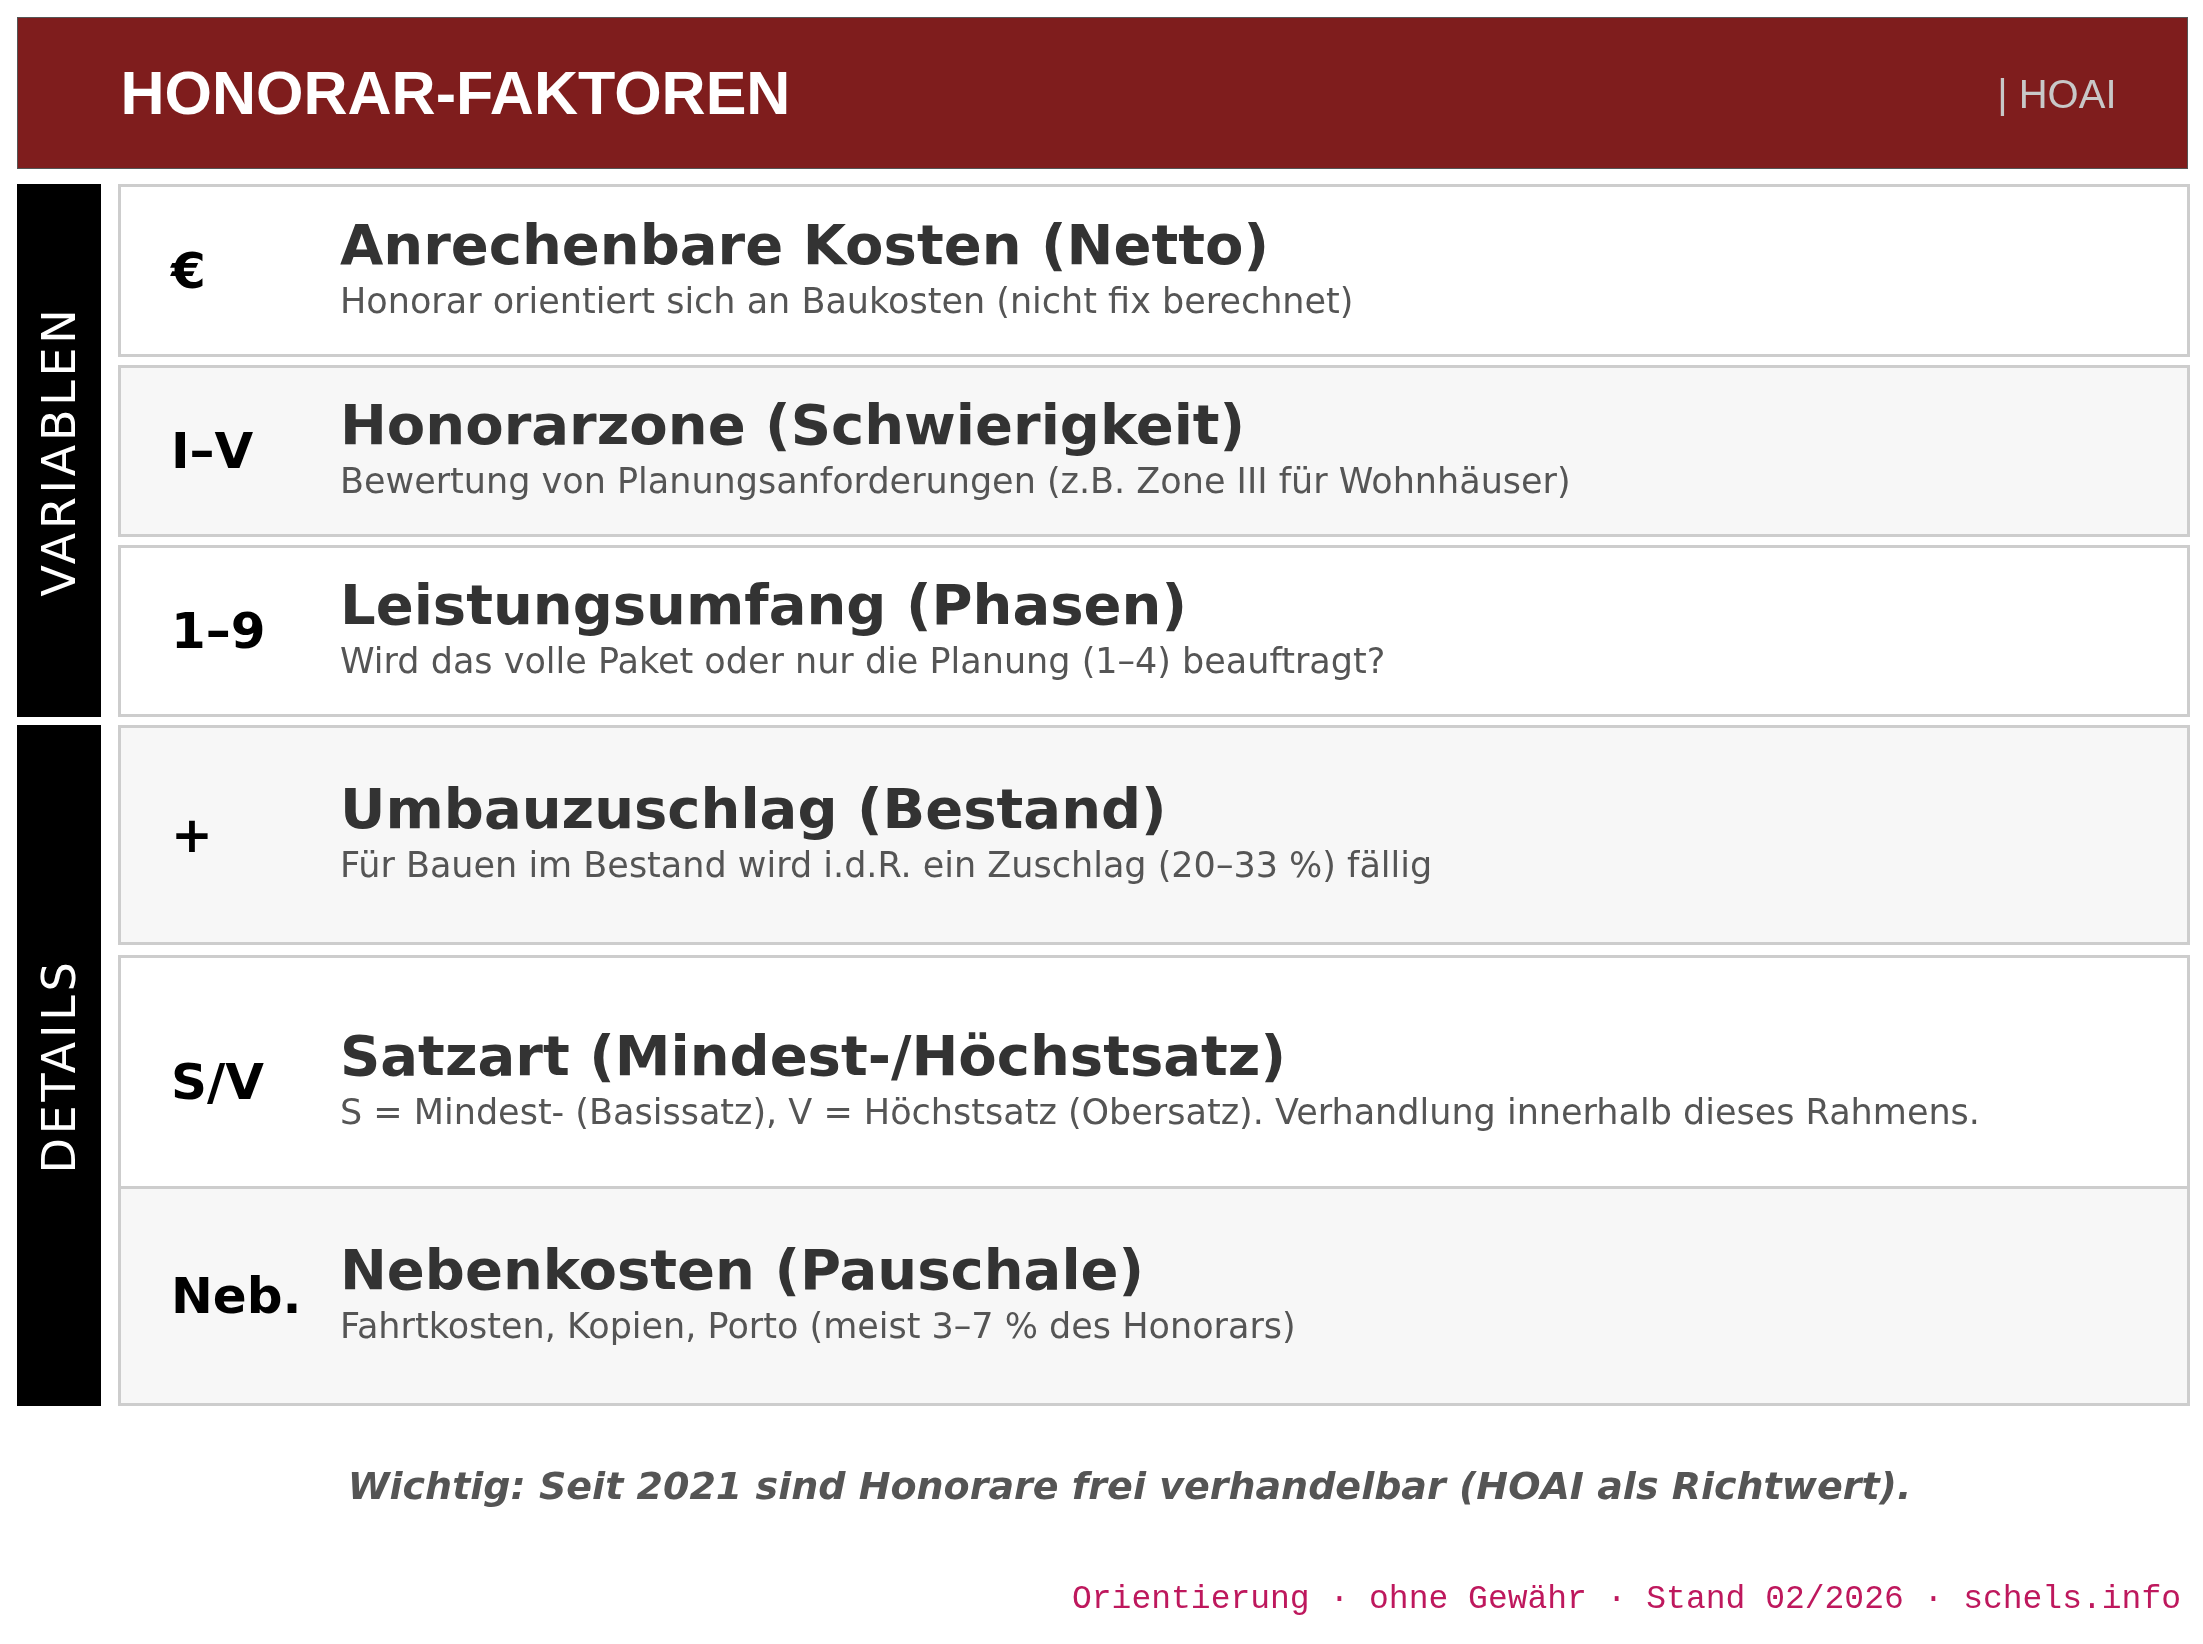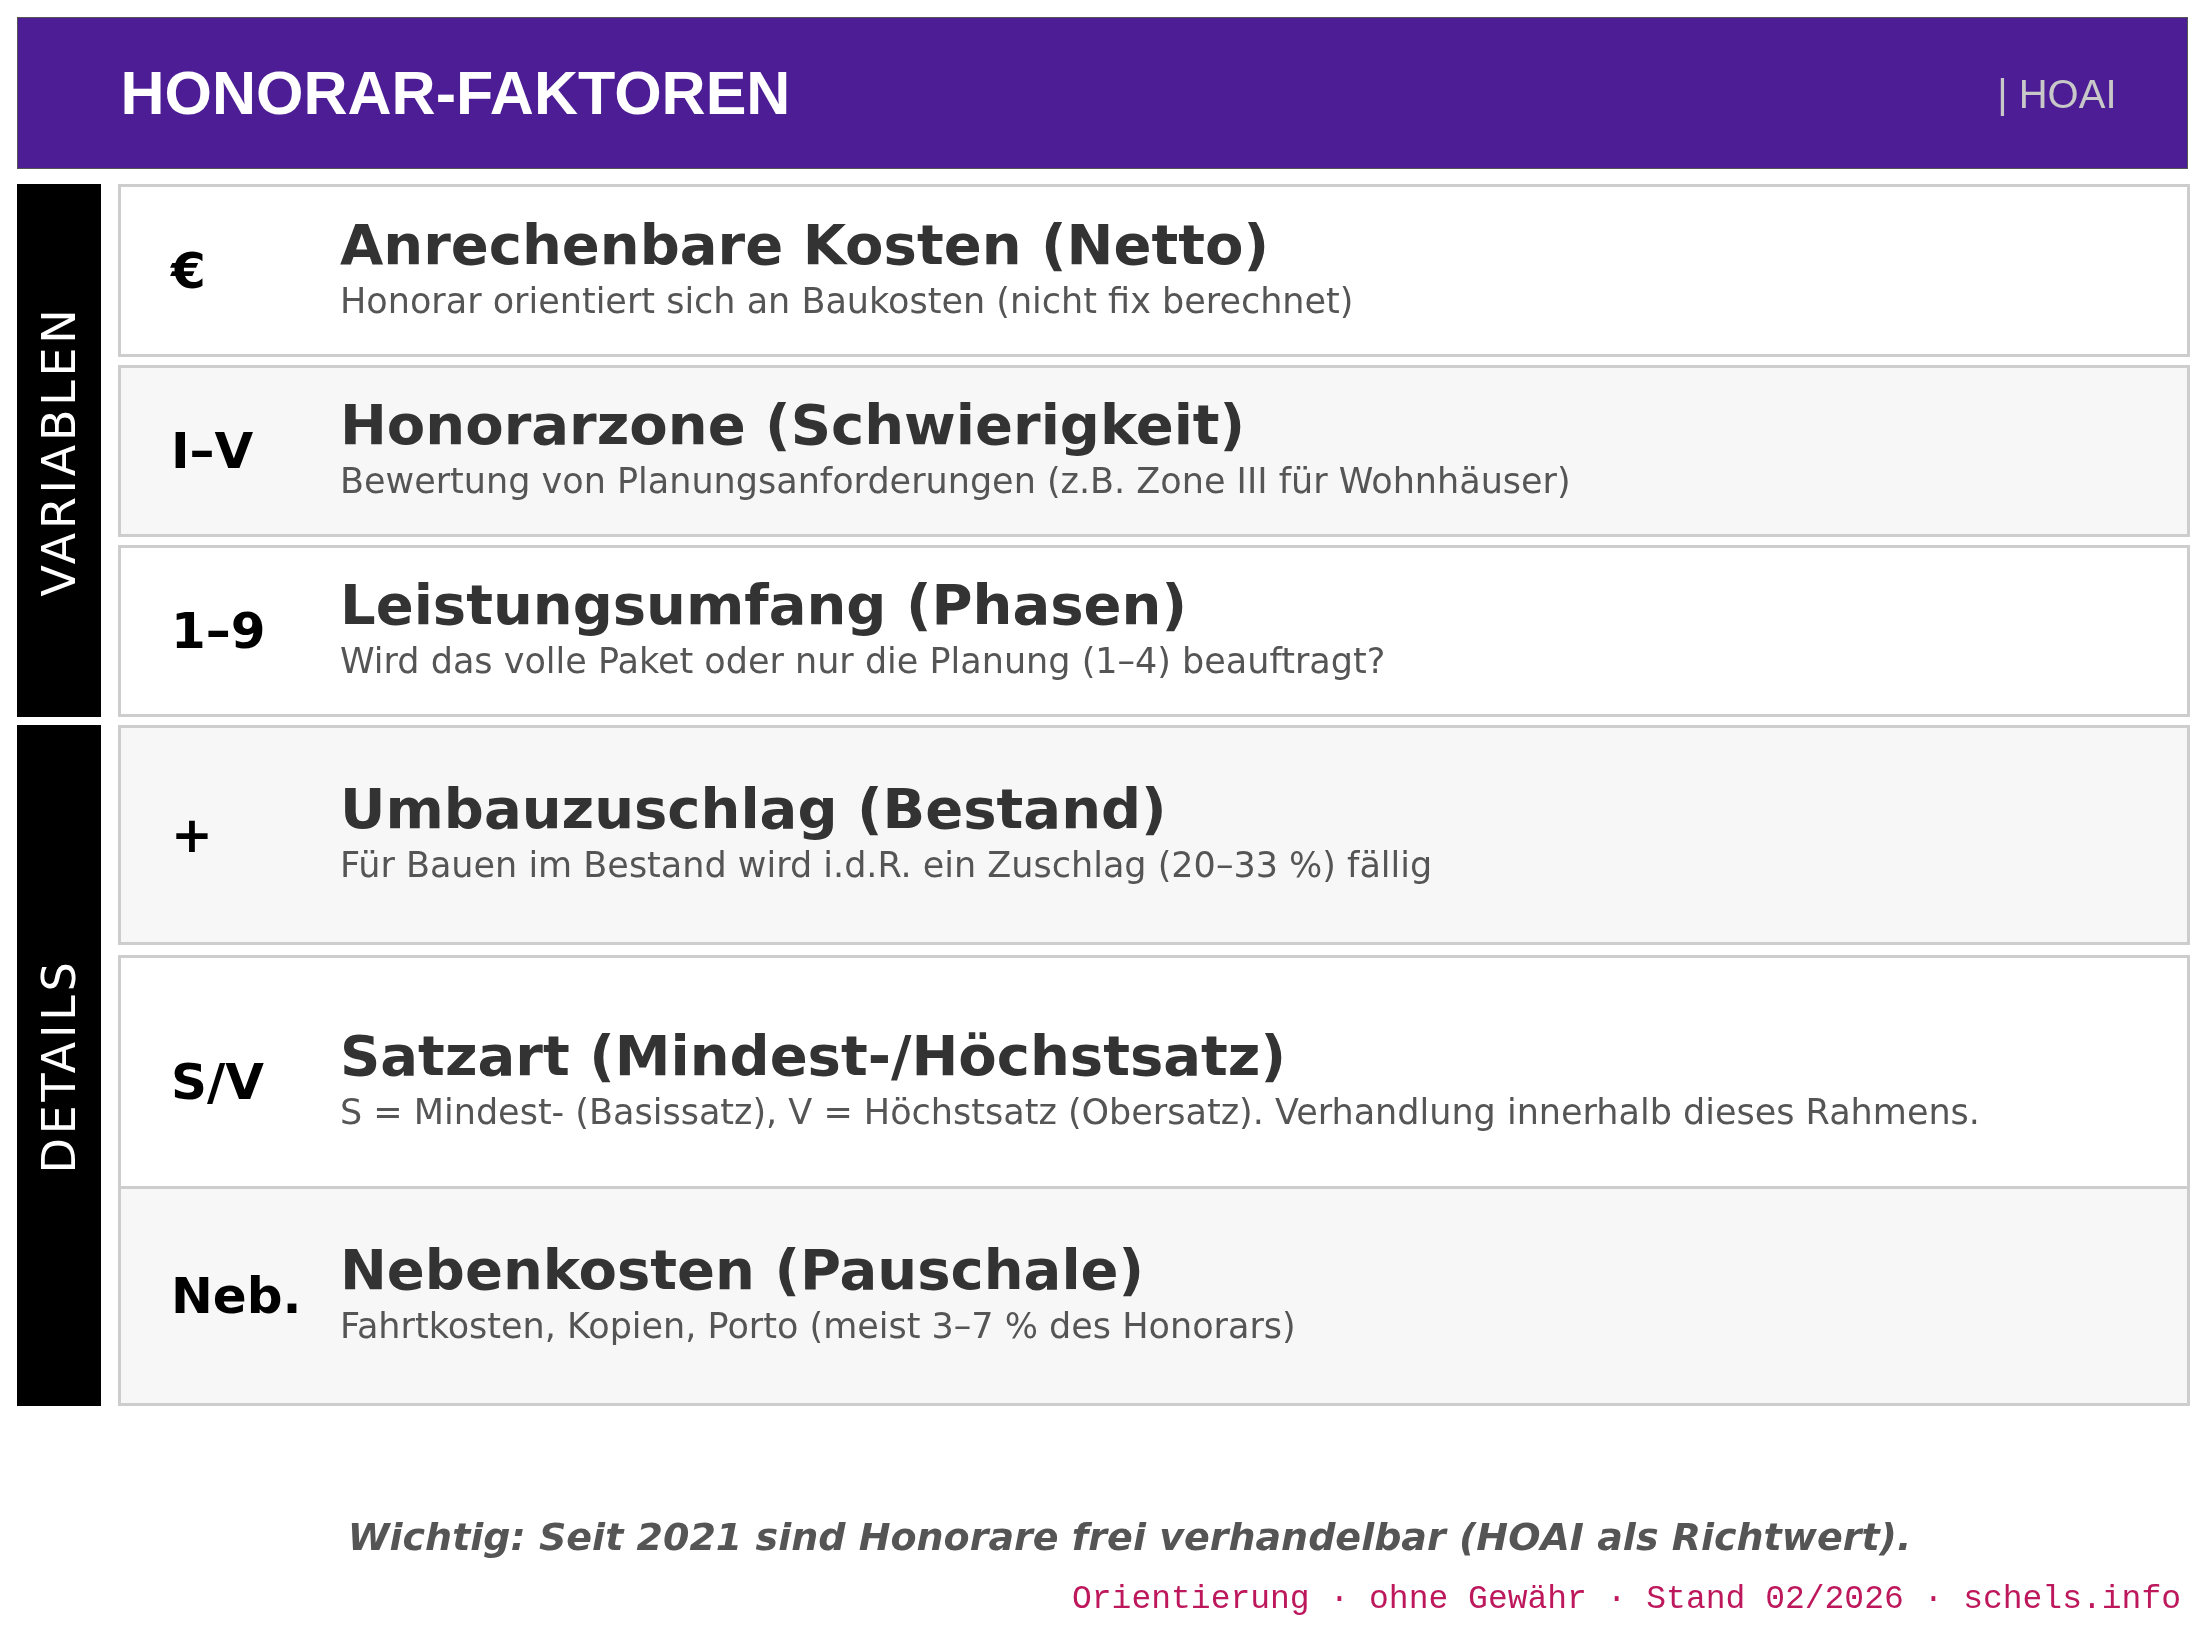--- a/index.html
+++ b/index.html
@@ -2,21 +2,21 @@
 <html style="font-size:14.7px"><head>
 <meta charset="utf-8">
 <style>
   html, body { margin: 0; padding: 0; }
   body {
     width: 2204px; height: 1645px; background: #ffffff; position: relative; overflow: hidden;
     font-family: "DejaVu Sans", "Liberation Sans", sans-serif;
   }
   .header {
     position: absolute; left: 16.5px; top: 16.5px; width: 2171px; height: 152px;
-    background: #4c1d95; box-sizing: border-box; border: 1.8px solid #555;
+    background: #7f1d1d; box-sizing: border-box; border: 1.8px solid #555;
   }
   .header-title {
     position: absolute; left: 103px; top: 39px; color: #fff;
     font-size: 61px; font-weight: bold; letter-spacing: 0px; line-height: 73px;
     font-family: "Liberation Sans", sans-serif;
   }
   .header-tag {
     position: absolute; right: 70px; top: 51px; color: #c8c8c8;
     font-size: 40px; line-height: 51px; font-family: "Liberation Sans", sans-serif;
   }
@@ -45,21 +45,21 @@
   }
   .row-title {
     font-size: 56px; font-weight: bold; color: #333; line-height: 59px;
     font-family: "DejaVu Sans", sans-serif; white-space: nowrap;
   }
   .row-sub {
     font-size: 35px; color: #555; line-height: 51px; margin-top: 2px;
     font-family: "DejaVu Sans", sans-serif; white-space: nowrap;
   }
   .note {
-    position: absolute; left: 0; width: 2204px; top: 1515px; text-align: center;
+    position: absolute; left: 0; width: 2204px; top: 1464px; text-align: center;
     font-size: 38px; font-weight: bold; font-style: italic; color: #555;
     font-family: "DejaVu Sans", sans-serif; padding-left: 55px; box-sizing: border-box;
   }
   .credit {
     position: absolute; right: 23px; top: 1581px; font-size: 33px; color: #be185d;
     font-family: Liberation Mono, monospace; white-space: nowrap;
   }
 </style>
 </head>
 <body>

